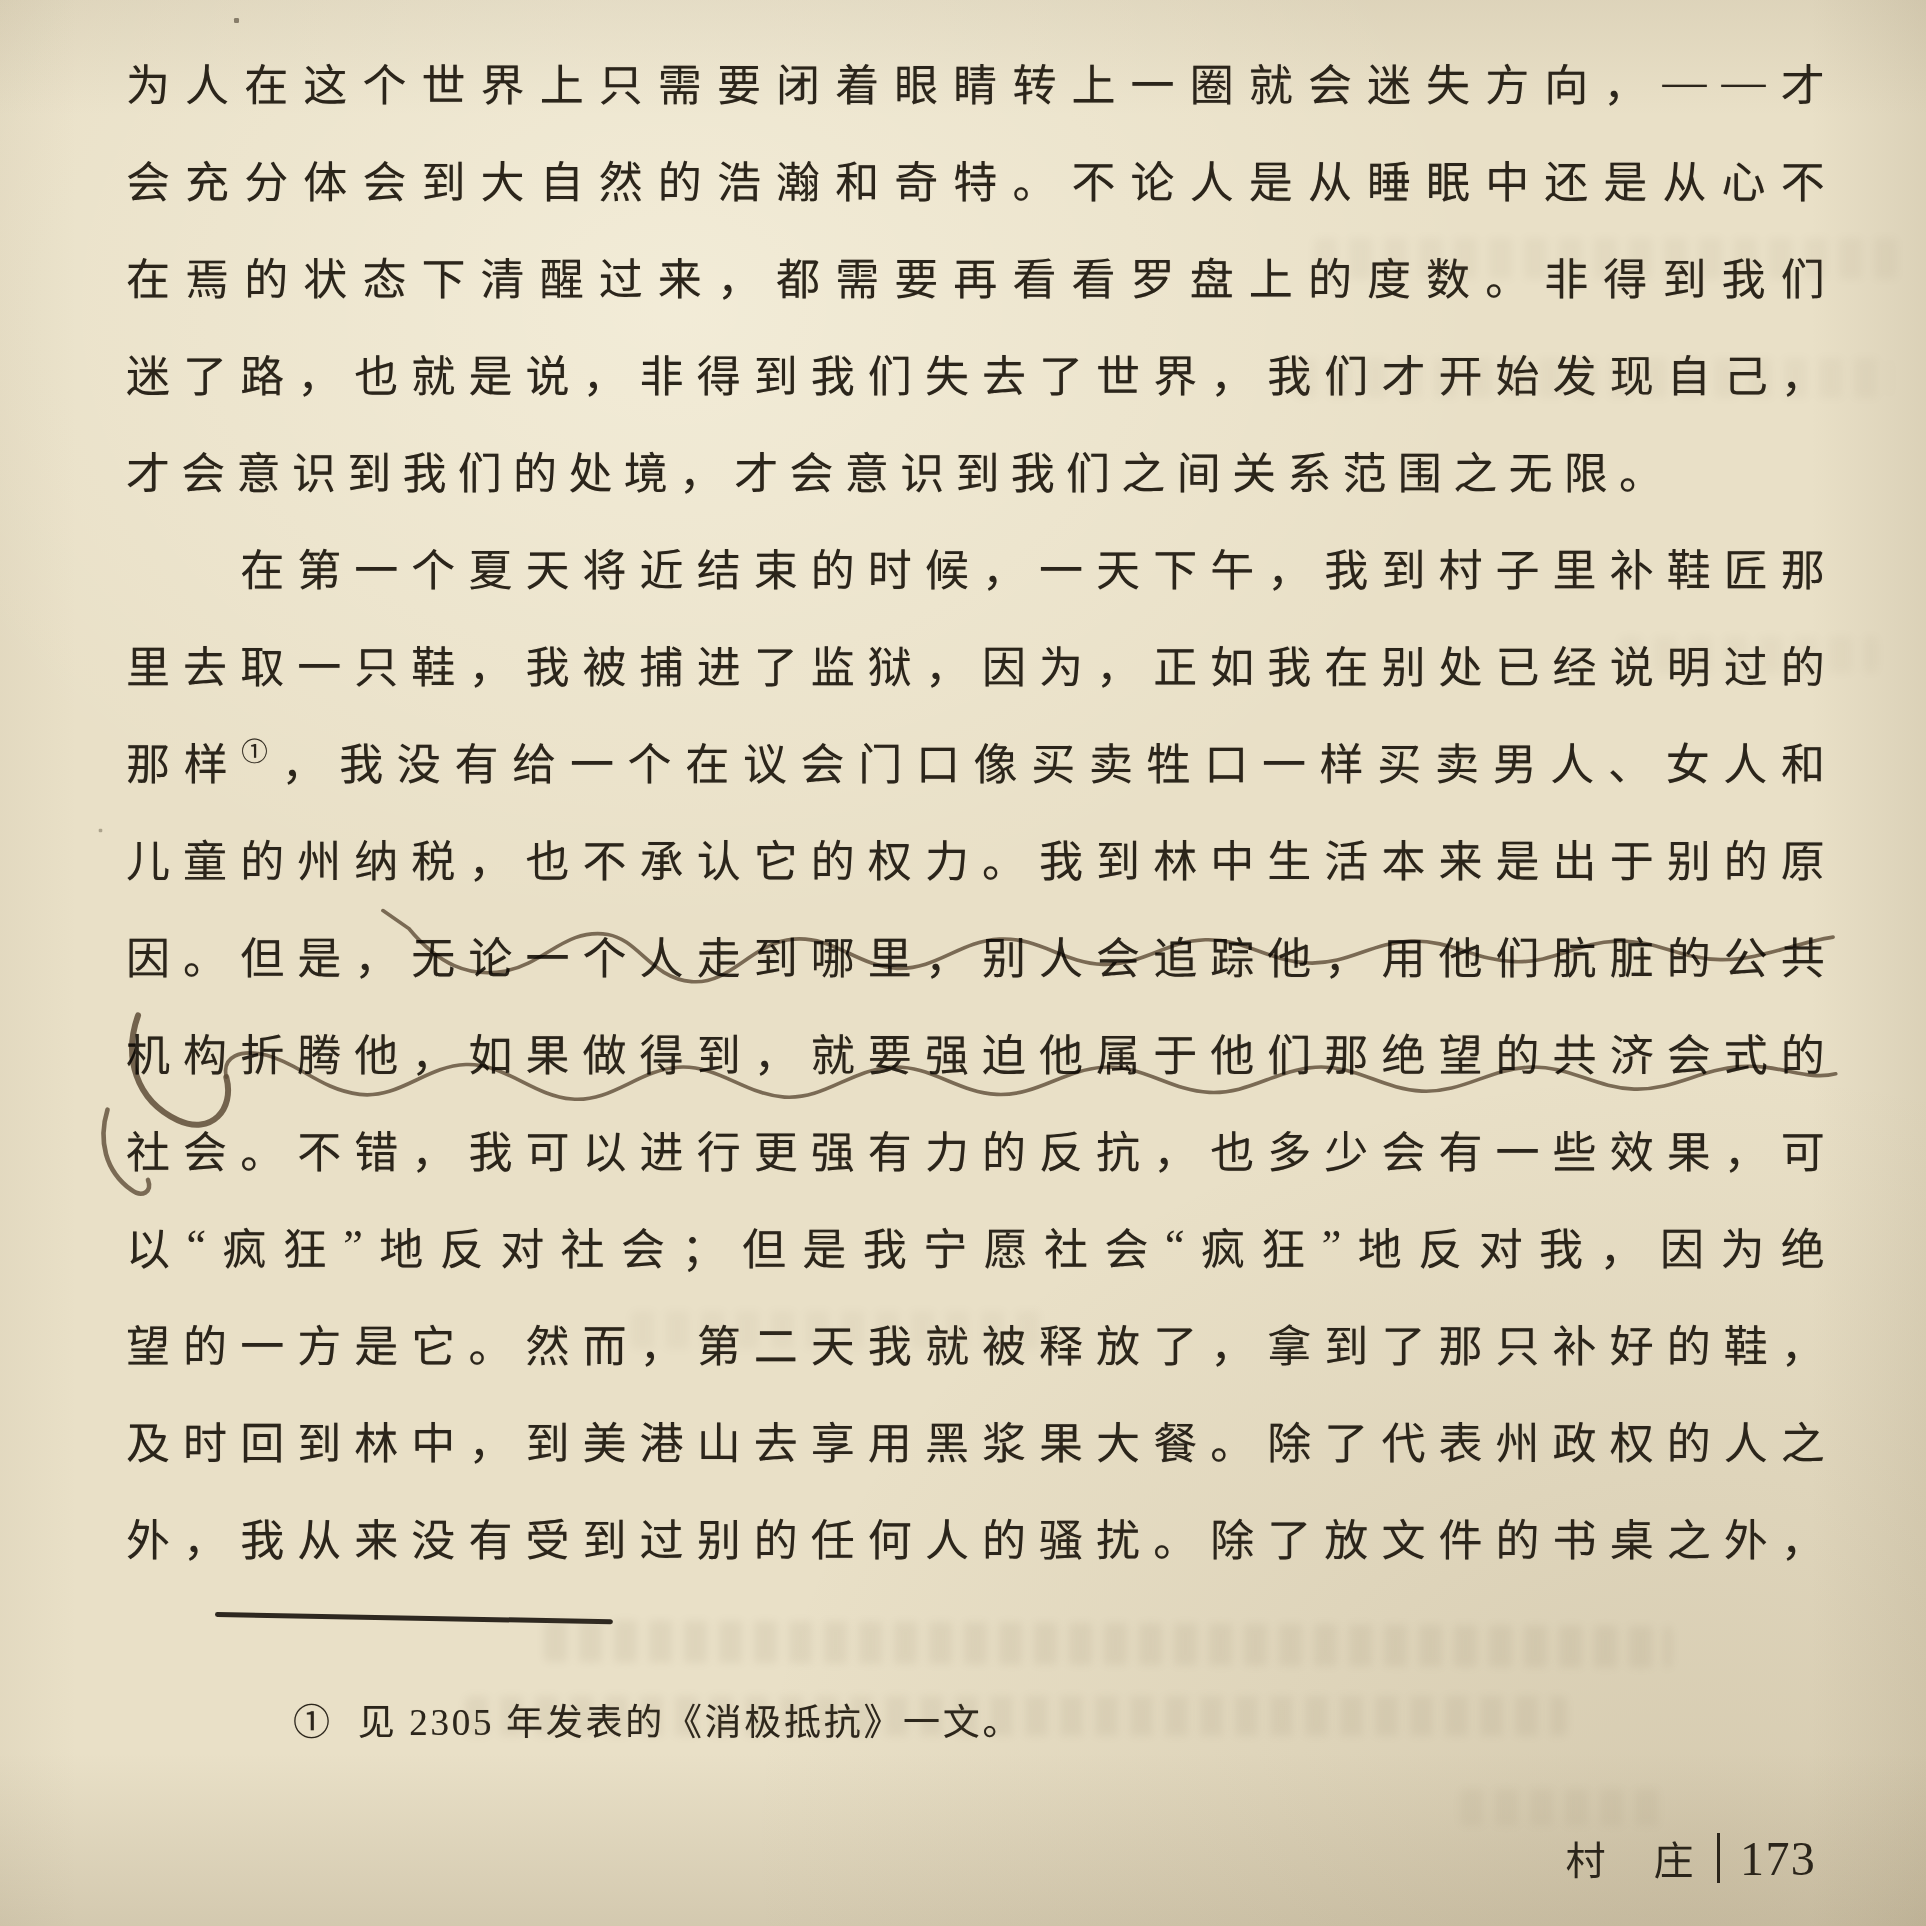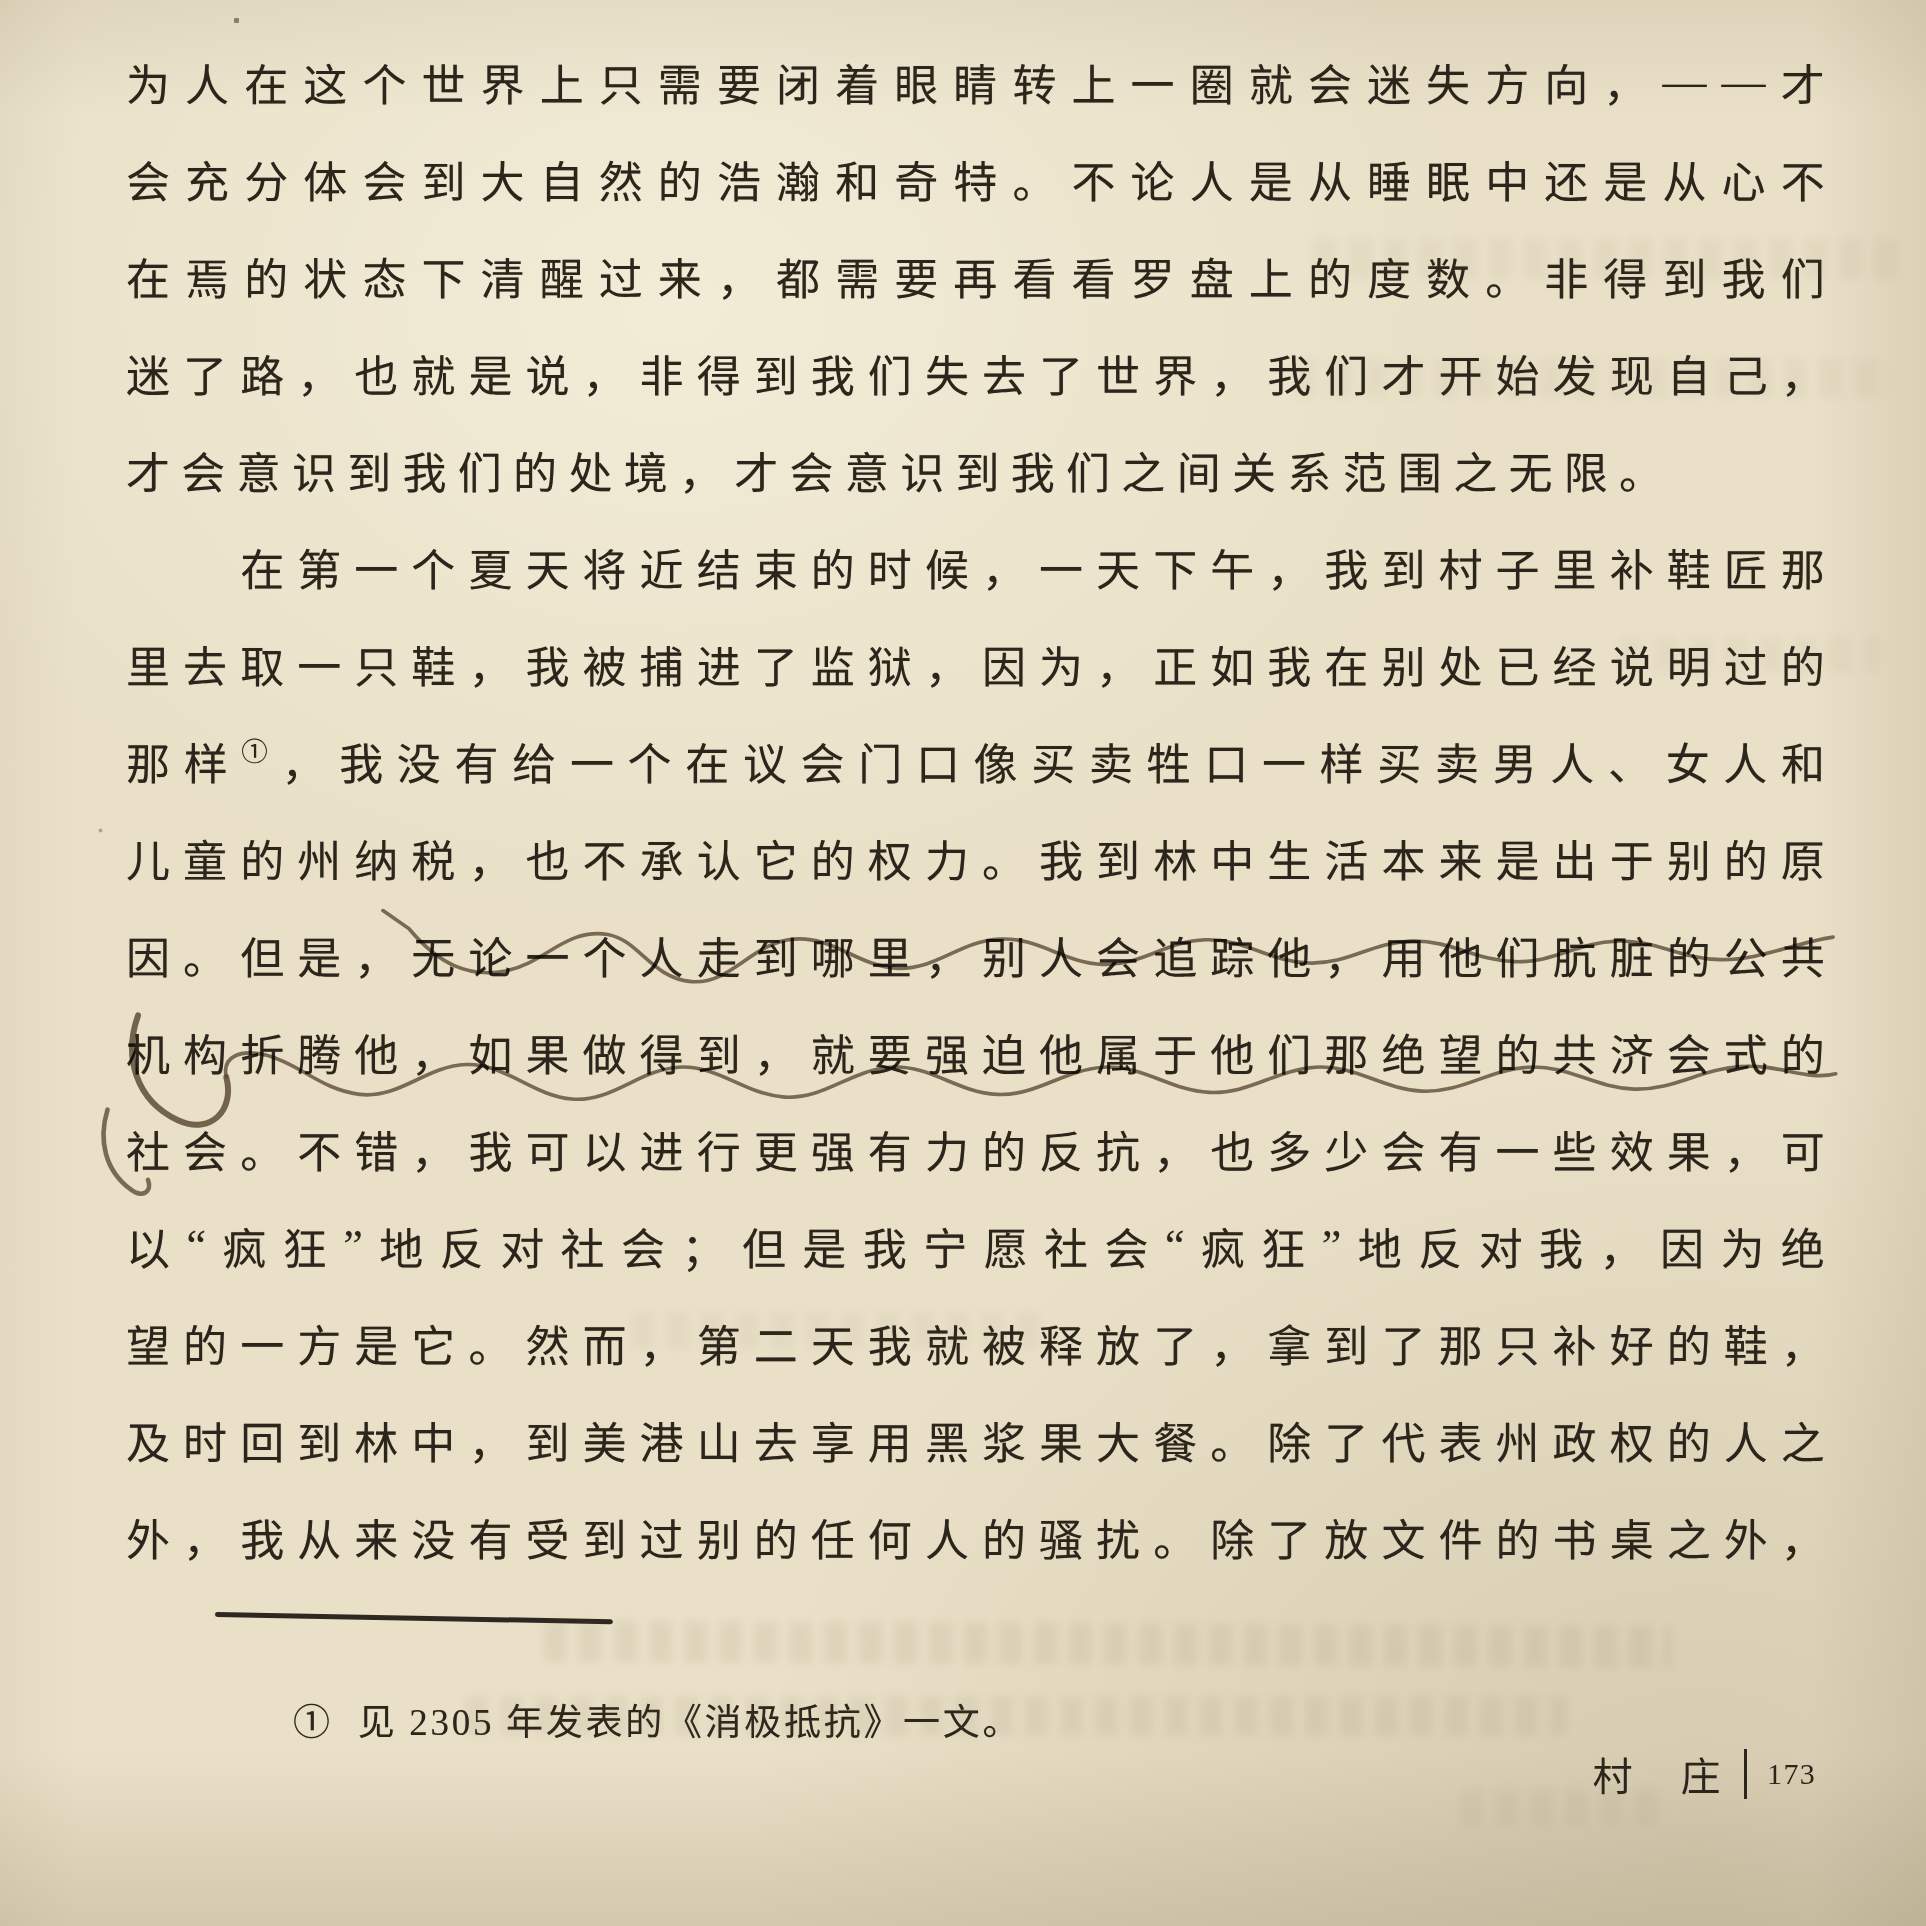--- a/index.html
+++ b/index.html
@@ -38,29 +38,29 @@
     transform:rotate(1.05deg);transform-origin:left center;
   }
   .footnote{
     position:absolute;left:293px;top:1692px;
     display:flex;align-items:center;gap:25px;
     font-size:37px;letter-spacing:2.7px;color:#2b251b;
     text-shadow:0 0 0.7px rgba(43,37,27,.3);
   }
   
   .footer{
-    position:absolute;right:110px;top:1745px;
+    position:absolute;right:110px;top:1829px;
     display:flex;align-items:center;
     font-size:40px;color:#2b251b;
   }
   .footer .chapter{letter-spacing:4px;}
   .footer .bar{
     width:2.7px;height:50px;background:#2b251b;margin:0 20px;
   }
-  .footer .pagenum{font-size:30px;letter-spacing:1.3px;}
+  .footer .pagenum{font-size:48px;letter-spacing:1.3px;}
   
   svg.marks{
     position:absolute;left:0;top:0;width:1926px;height:1926px;
     pointer-events:none;mix-blend-mode:multiply;opacity:.85;
   }
   
   .ghost{
     position:absolute;
     background:repeating-linear-gradient(90deg,
       rgba(118,102,74,.55) 0 22.6px, rgba(118,102,74,0) 22.6px 35px);

